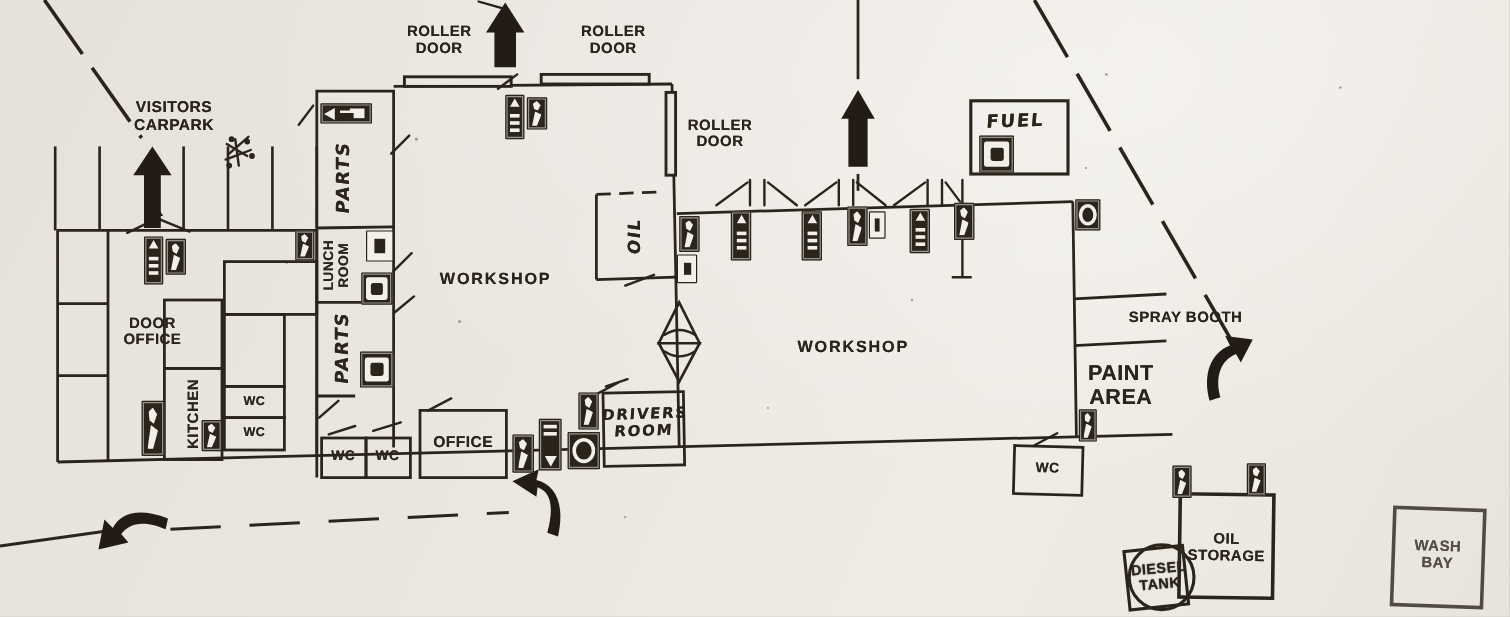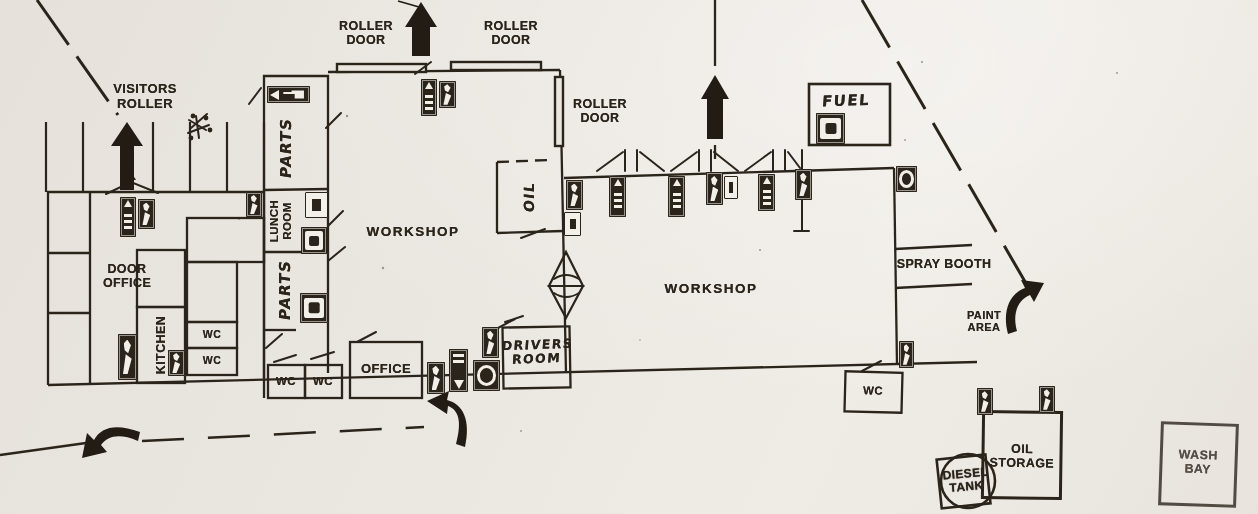--- a/index.html
+++ b/index.html
@@ -174,21 +174,21 @@
       <circle cx="1117" cy="73" r="1"></circle>
         <circle cx="239" cy="219" r=".9"></circle>
       <circle cx="521" cy="431" r=".9"></circle>
         <circle cx="760" cy="250" r="1"></circle>
       <circle cx="640" cy="340" r=".8"></circle>
         <circle cx="905" cy="140" r=".9"></circle>
     </g>
   </svg>
 
   <div class="lbl" style="left:145px;top:97px;font-size:13px">VISITORS
-ROLLER</div>
+CARPARK</div>
   <div class="lbl" style="left:366px;top:33px;font-size:12.5px">ROLLER
 DOOR</div>
   <div class="lbl" style="left:511px;top:33px;font-size:12.5px">ROLLER
 DOOR</div>
   <div class="lbl" style="left:600px;top:111px;font-size:12.5px">ROLLER
 DOOR</div>
   <div class="lbl hand vert" style="left:286px;top:148px;font-size:15px">PARTS</div>
   <div class="lbl vert" style="left:281px;top:221px;font-size:11.5px">LUNCH
 ROOM</div>
   <div class="lbl hand vert" style="left:285px;top:290px;font-size:15px">PARTS</div>
@@ -199,22 +199,22 @@
   <div class="lbl" style="left:212px;top:361px;font-size:10.5px">WC</div>
   <div class="lbl" style="left:286px;top:381px;font-size:11.5px">WC</div>
   <div class="lbl" style="left:323px;top:381px;font-size:11.5px">WC</div>
   <div class="lbl" style="left:413px;top:232px;font-size:13.5px;letter-spacing:1.5px">WORKSHOP</div>
   <div class="lbl hand vert" style="left:530px;top:197px;font-size:14px">OIL</div>
   <div class="lbl" style="left:386px;top:369px;font-size:13px">OFFICE</div>
   <div class="lbl hand" style="left:537px;top:352px;font-size:12.5px">DRIVERS
 ROOM</div>
   <div class="lbl" style="left:711px;top:289px;font-size:13.5px;letter-spacing:1.5px">WORKSHOP</div>
   <div class="lbl hand" style="left:846px;top:101px;font-size:15px">FUEL</div>
-  <div class="lbl" style="left:944px;top:264px;font-size:12.5px">SPRAY BOOTH</div>
-  <div class="lbl" style="left:984px;top:321px;font-size:11px">PAINT
+  <div class="lbl" style="left:988px;top:264px;font-size:12.5px">SPRAY BOOTH</div>
+  <div class="lbl" style="left:934px;top:321px;font-size:18px">PAINT
 AREA</div>
   <div class="lbl" style="left:873px;top:391px;font-size:11.5px;transform:translate(-50%,-50%) rotate(1.5deg)">WC</div>
   <div class="lbl" style="left:1022px;top:456px;font-size:12.5px;transform:translate(-50%,-50%) rotate(1deg)">OIL
 STORAGE</div>
   <div class="lbl heavy" style="left:966px;top:481px;font-size:12px;transform:translate(-50%,-50%) rotate(-5deg)">DIESEL
 TANK</div>
   <div class="lbl faded" style="left:1198px;top:462px;font-size:12.5px;transform:translate(-50%,-50%) rotate(2deg)">WASH
 BAY</div>
 
   <i class="sign sign-assembly" style="left:120px;top:197px;width:16px;height:40px"></i>

